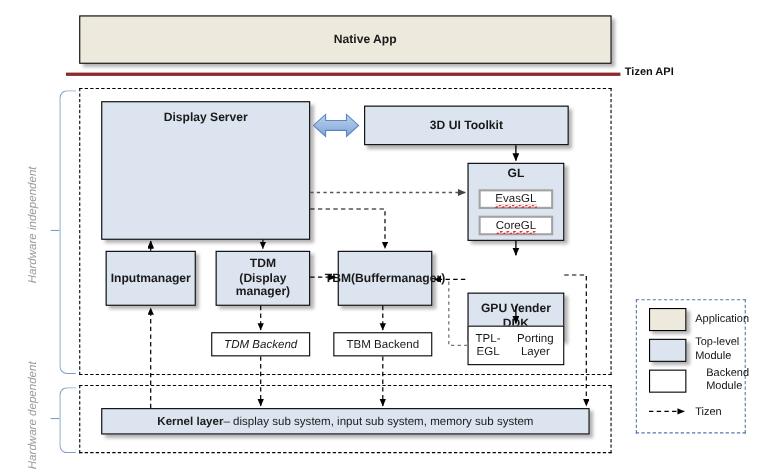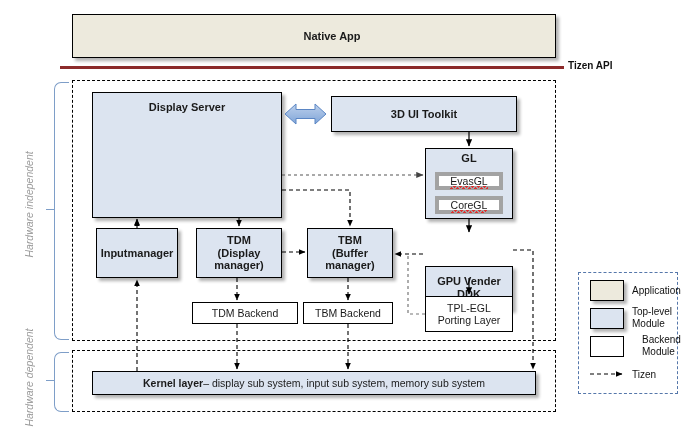--- a/index.html
+++ b/index.html
@@ -7,21 +7,21 @@
   #canvas{position:relative;width:688px;height:429px;overflow:hidden;background:#fff;}
 
   .box{position:absolute;box-sizing:border-box;border:1px solid #000;
        display:flex;align-items:center;justify-content:center;text-align:center;
        color:#1a1a1a;line-height:1.15;}
   .shadowed{box-shadow:3px 3px 3px rgba(0,0,0,0.30);}
   .app{background:#EDEADD;font-weight:bold;font-size:11px;}
   .mod{background:#DCE4F0;font-weight:bold;font-size:11px;}
   .backend{background:#ffffff;font-weight:normal;font-size:10.5px;}
   .sub{background:#ffffff;font-weight:normal;font-size:10.5px;position:absolute;
-       border:4px solid #a3a3a3;box-sizing:border-box;display:flex;align-items:center;
+       border:2px solid #a3a3a3;box-sizing:border-box;display:flex;align-items:center;
        justify-content:center;color:#1a1a1a;}
 
   .squiggle{position:relative;display:inline-block;}
   .squiggle::after{content:"";position:absolute;left:0;right:0;bottom:-2px;height:3px;
     background-image:
       radial-gradient(circle at 1.5px 2.6px, #e03030 1.1px, transparent 1.2px),
       radial-gradient(circle at 4.5px 0.6px, #e03030 1.1px, transparent 1.2px);
     background-size:6px 3px;background-repeat:repeat-x;}
 
   .dashcont{position:absolute;box-sizing:border-box;border:1.6px dashed #000;background:transparent;}
@@ -97,40 +97,40 @@
     <span>Input</span>
     <span>manager</span>
   </div>
 
   <div class="box mod shadowed" style="left:196px;top:228px;width:86px;height:50px;flex-direction:column;">
     <span>TDM</span>
     <span>(Display</span>
     <span>manager)</span>
   </div>
 
-  <div class="box mod shadowed" style="left:307px;top:228px;width:86px;height:50px;flex-direction:column;">
+  <div class="box mod shadowed" style="left:307px;top:228px;width:86px;height:50px;flex-direction:row;">
     <span>TBM</span>
     <span>(Buffer</span>
     <span>manager)</span>
   </div>
 
   <div class="box mod shadowed" style="left:425px;top:234px;width:88px;height:44px;flex-direction:column;margin-top:32px;">
     <span>GPU Vender</span>
     <span>DDK</span>
   </div>
 
-  <div class="box backend" style="left:192px;top:302px;width:106px;height:22px;">
+  <div class="box backend" style="left:192px;top:302px;width:90px;height:22px;font-style:italic;">
     <span>TDM  Backend</span>
   </div>
 
   <div class="box backend" style="left:303px;top:302px;width:90px;height:22px;">
     <span>TBM  Backend</span>
   </div>
 
-  <div class="box backend" style="left:425px;top:296px;width:88px;height:36px;flex-direction:column;">
+  <div class="box backend" style="left:425px;top:296px;width:88px;height:36px;flex-direction:row;">
     <span>TPL-EGL</span>
     <span>Porting Layer</span>
   </div>
 
   <div class="box mod shadowed kernel" style="left:92px;top:371px;width:444px;height:24px;">
     <span>
       <b>Kernel layer</b><span>– display sub system, input sub system, memory sub system</span>
     </span>
   </div>
 

